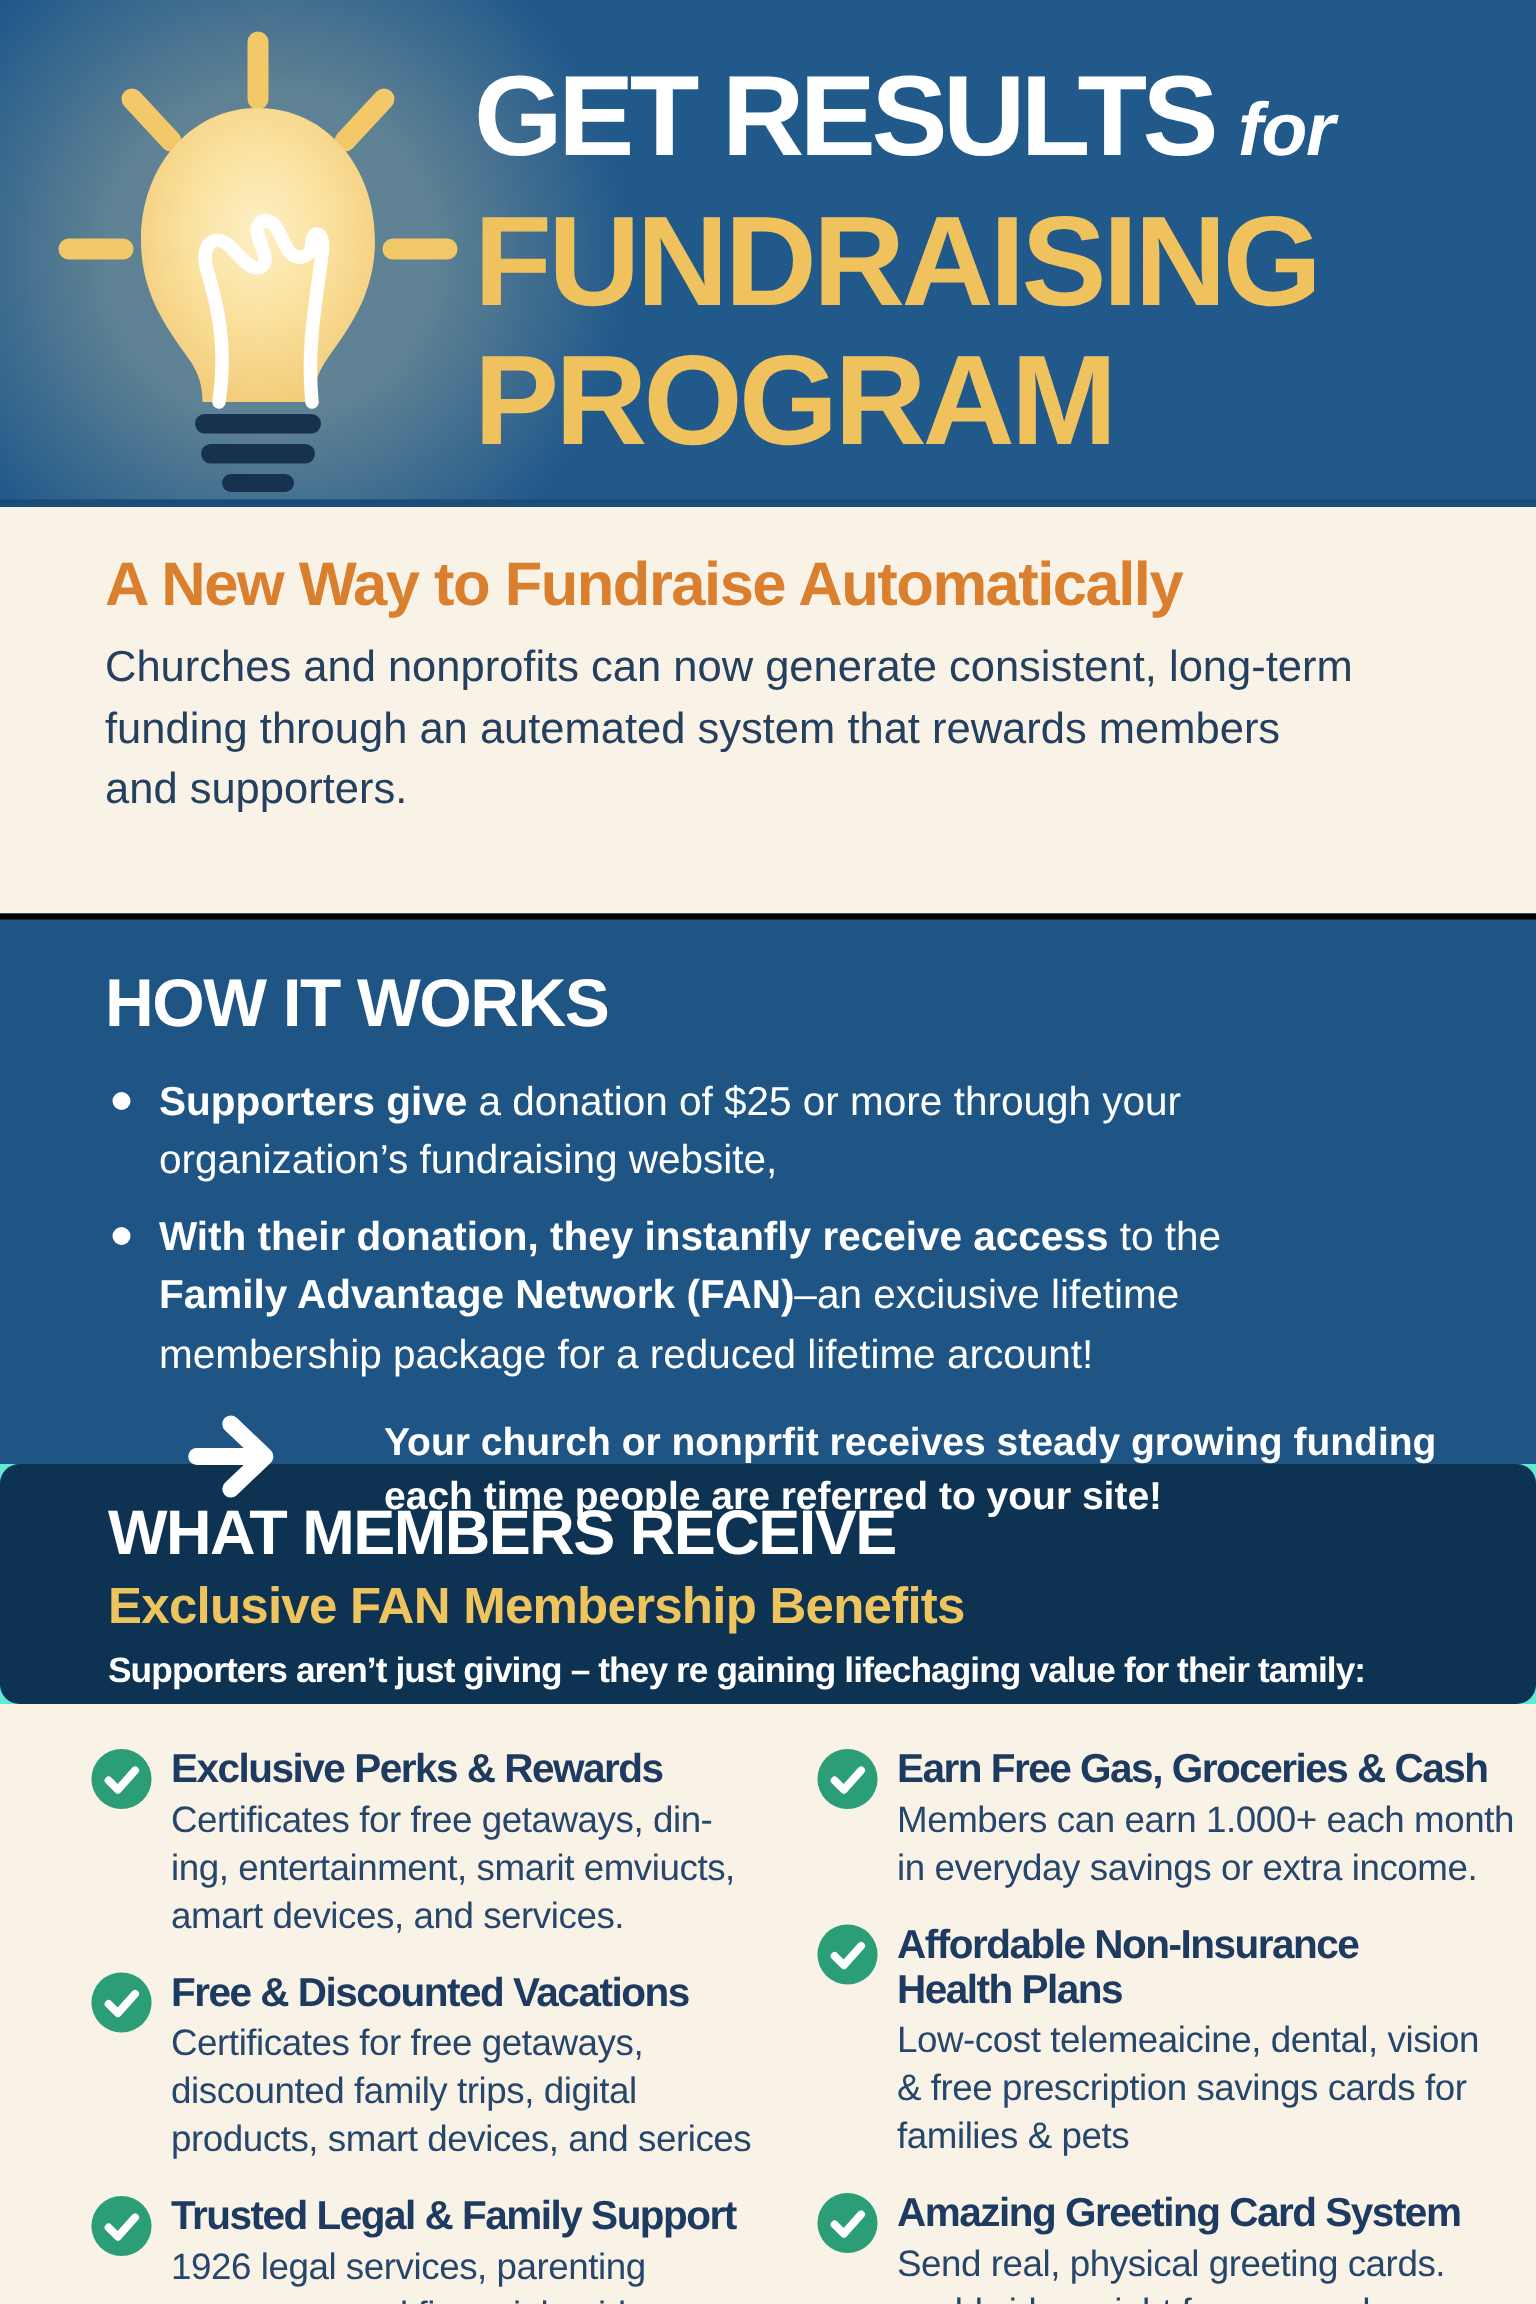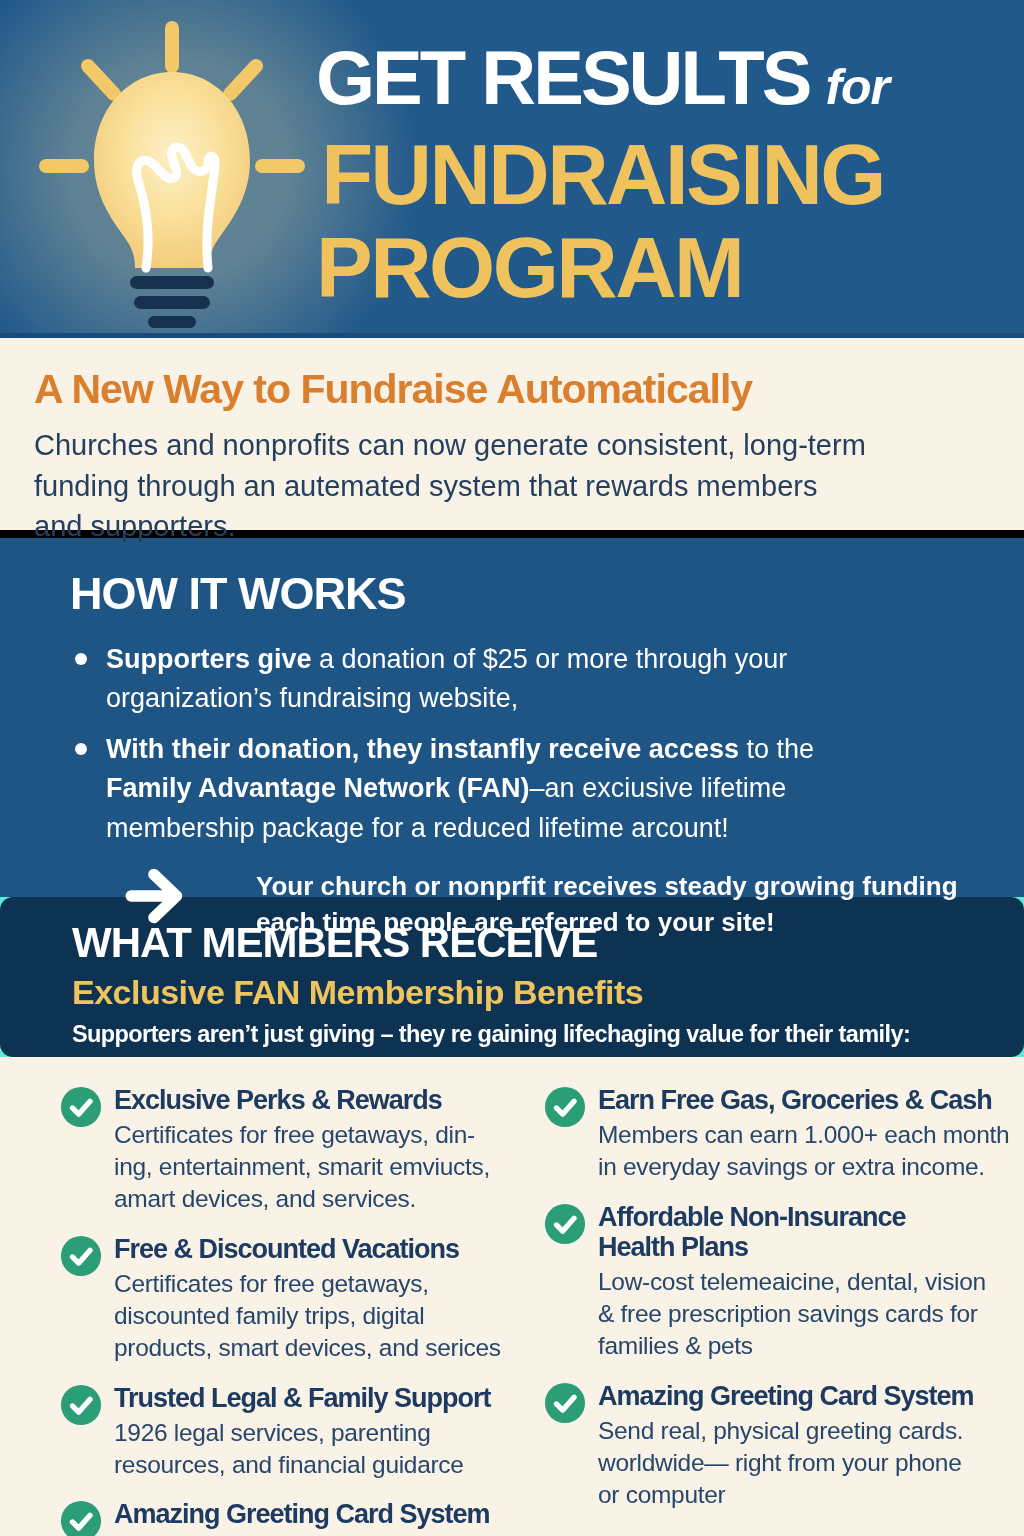--- a/index.html
+++ b/index.html
@@ -8,30 +8,30 @@
 
   
   .hero{position:relative;height:333px;background:
         radial-gradient(circle at 180px 170px, rgba(255,235,170,.28) 0 110px, rgba(255,235,170,0) 240px),
         #21598b;border-bottom:5px solid #1a4c78;}
   .bulb{position:absolute;left:22px;top:14px;}
   .hero-text{position:absolute;left:316px;top:40px;color:#fff;line-height:1;}
   .t1{font-size:76px;font-weight:800;letter-spacing:-3px;white-space:nowrap;}
   .t1 em{font-style:italic;font-size:50px;font-weight:700;letter-spacing:-1px;margin-left:16px;}
   .t2,.t3{color:#f0c25e;font-size:85px;font-weight:800;letter-spacing:-2.5px;white-space:nowrap;}
-  .t2{margin-top:16px;text-align:center;}
+  .t2{margin-top:16px;}
   .t3{margin-top:8px;}
 
   
-  .intro{height:192px;box-sizing:border-box;background:#f9f2e6;padding:20px 40px 0 34px;}
+  .intro{height:271px;box-sizing:border-box;background:#f9f2e6;padding:20px 40px 0 70px;}
   .intro h2{margin:8px 0 12px;color:#d97f2e;font-size:41px;font-weight:800;letter-spacing:-1px;}
   .intro p{margin:0;color:#24405e;font-size:29px;line-height:1.4;white-space:pre-line;}
 
   
-  .how{height:367px;box-sizing:border-box;background:#1e5585;border-top:8px solid #000000;
+  .how{height:367px;box-sizing:border-box;background:#1e5585;border-top:4px solid #000000;
        color:#fff;padding:24px 40px 0 70px;}
   .how h2{margin:6px 0 20px;font-size:45px;font-weight:800;letter-spacing:-1px;}
   .how ul{list-style:none;margin:0;padding:0;}
   .how li{position:relative;padding-left:36px;font-size:27px;line-height:1.45;
           margin-bottom:12px;white-space:pre-line;}
   .dot{position:absolute;left:5px;top:13px;width:12px;height:12px;border-radius:50%;background:#fff;}
   .how b{font-weight:800;}
   .callout{display:flex;align-items:flex-start;gap:38px;margin-top:16px;padding-left:28px;}
   .callout p{margin:4px 0 0;font-size:26px;font-weight:800;line-height:1.4;white-space:pre-line;}
 

